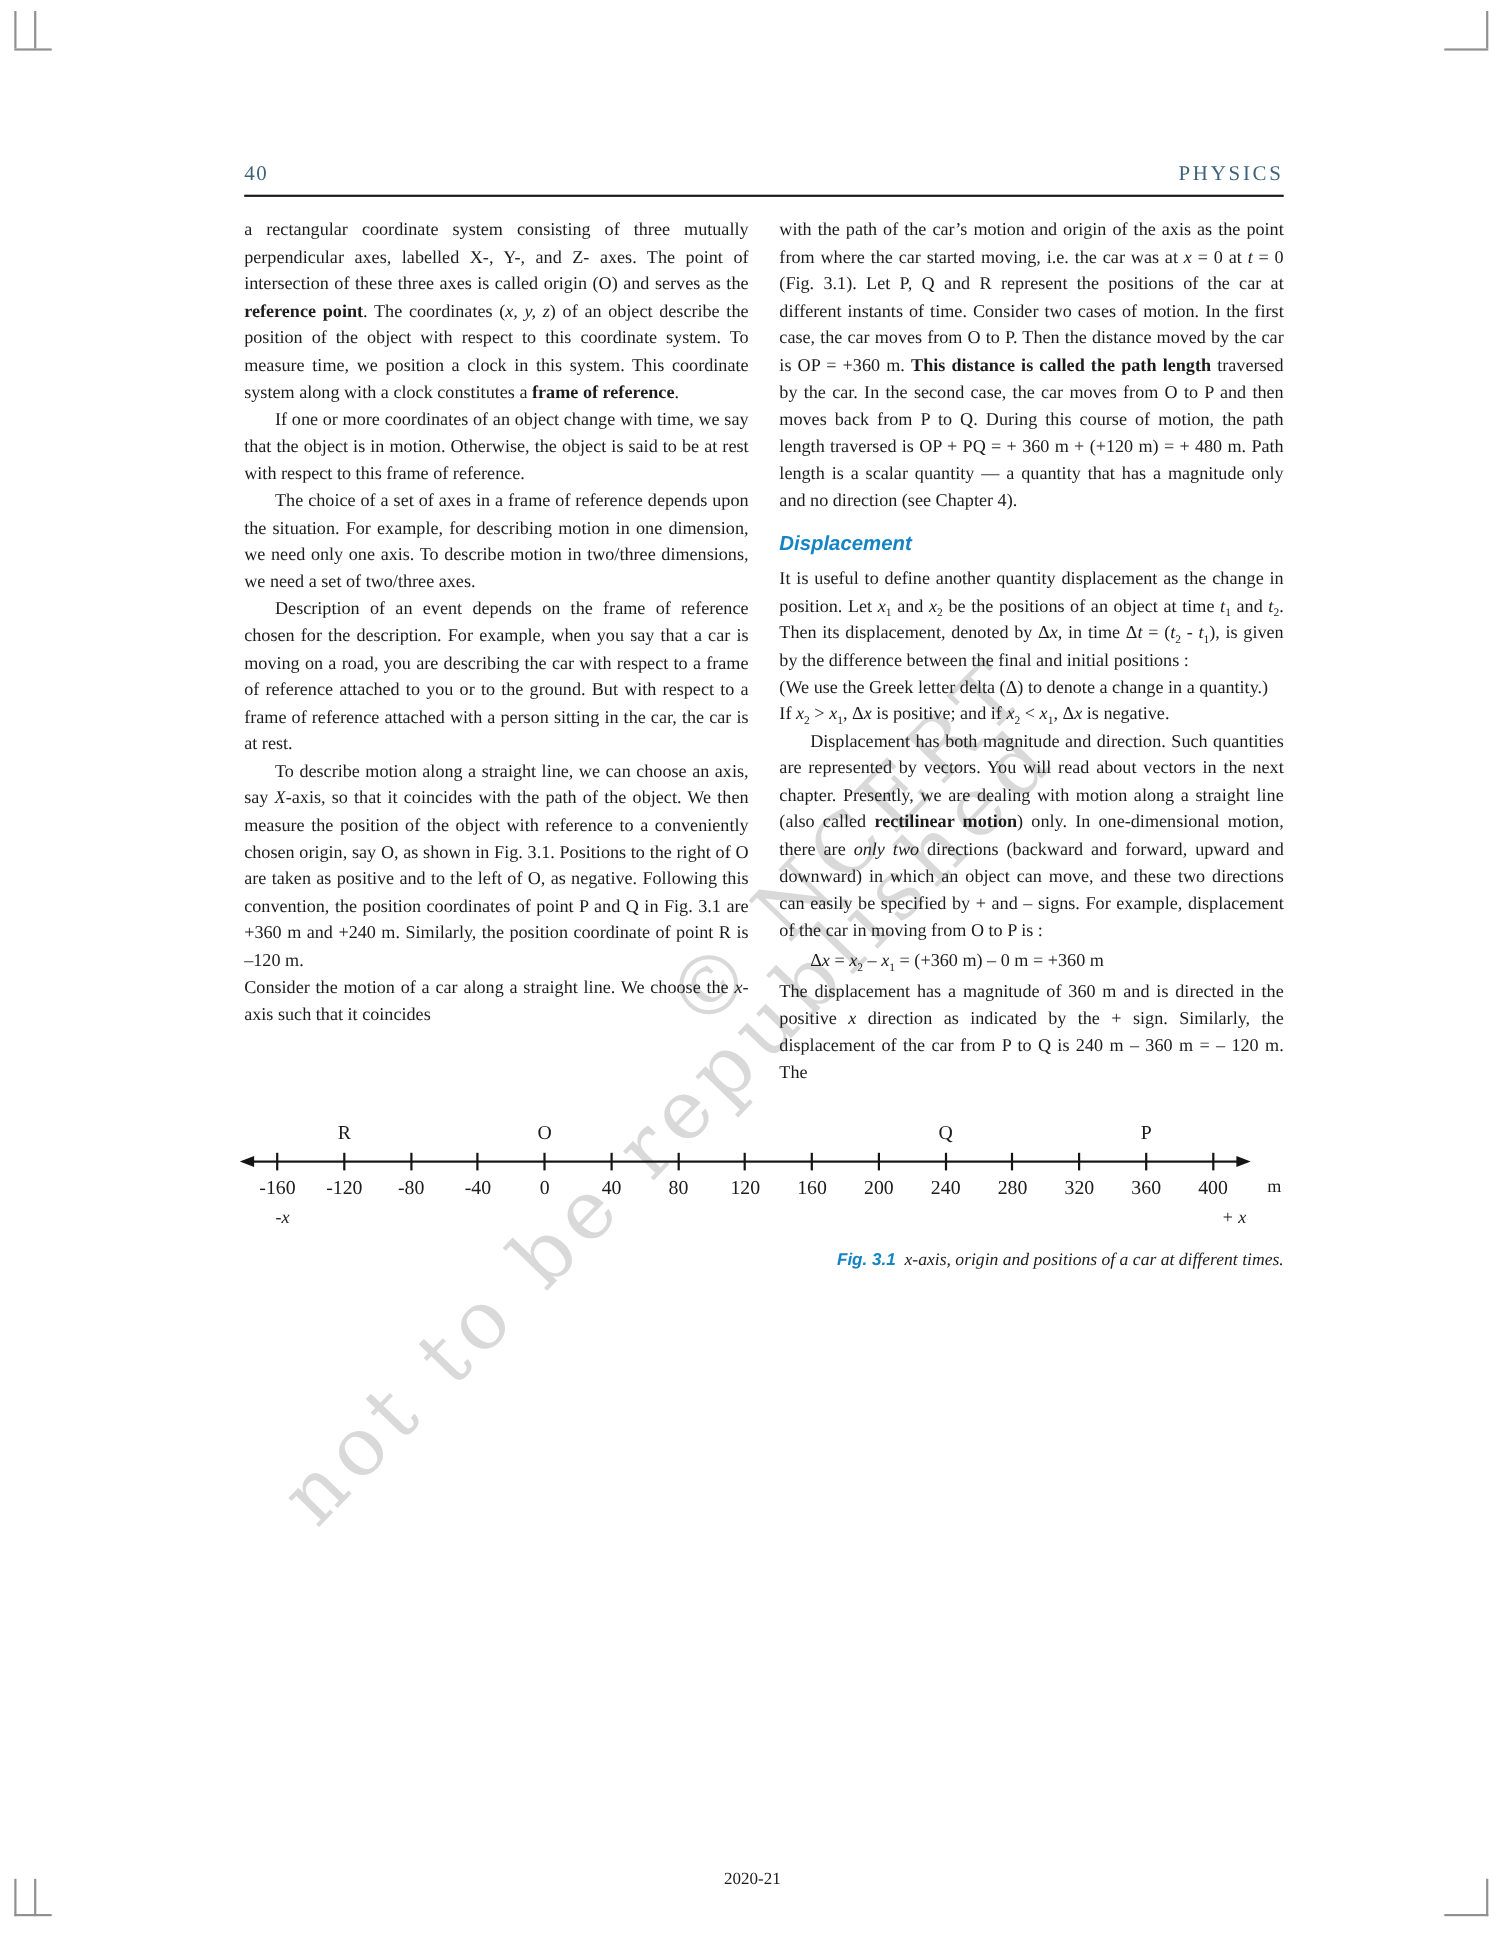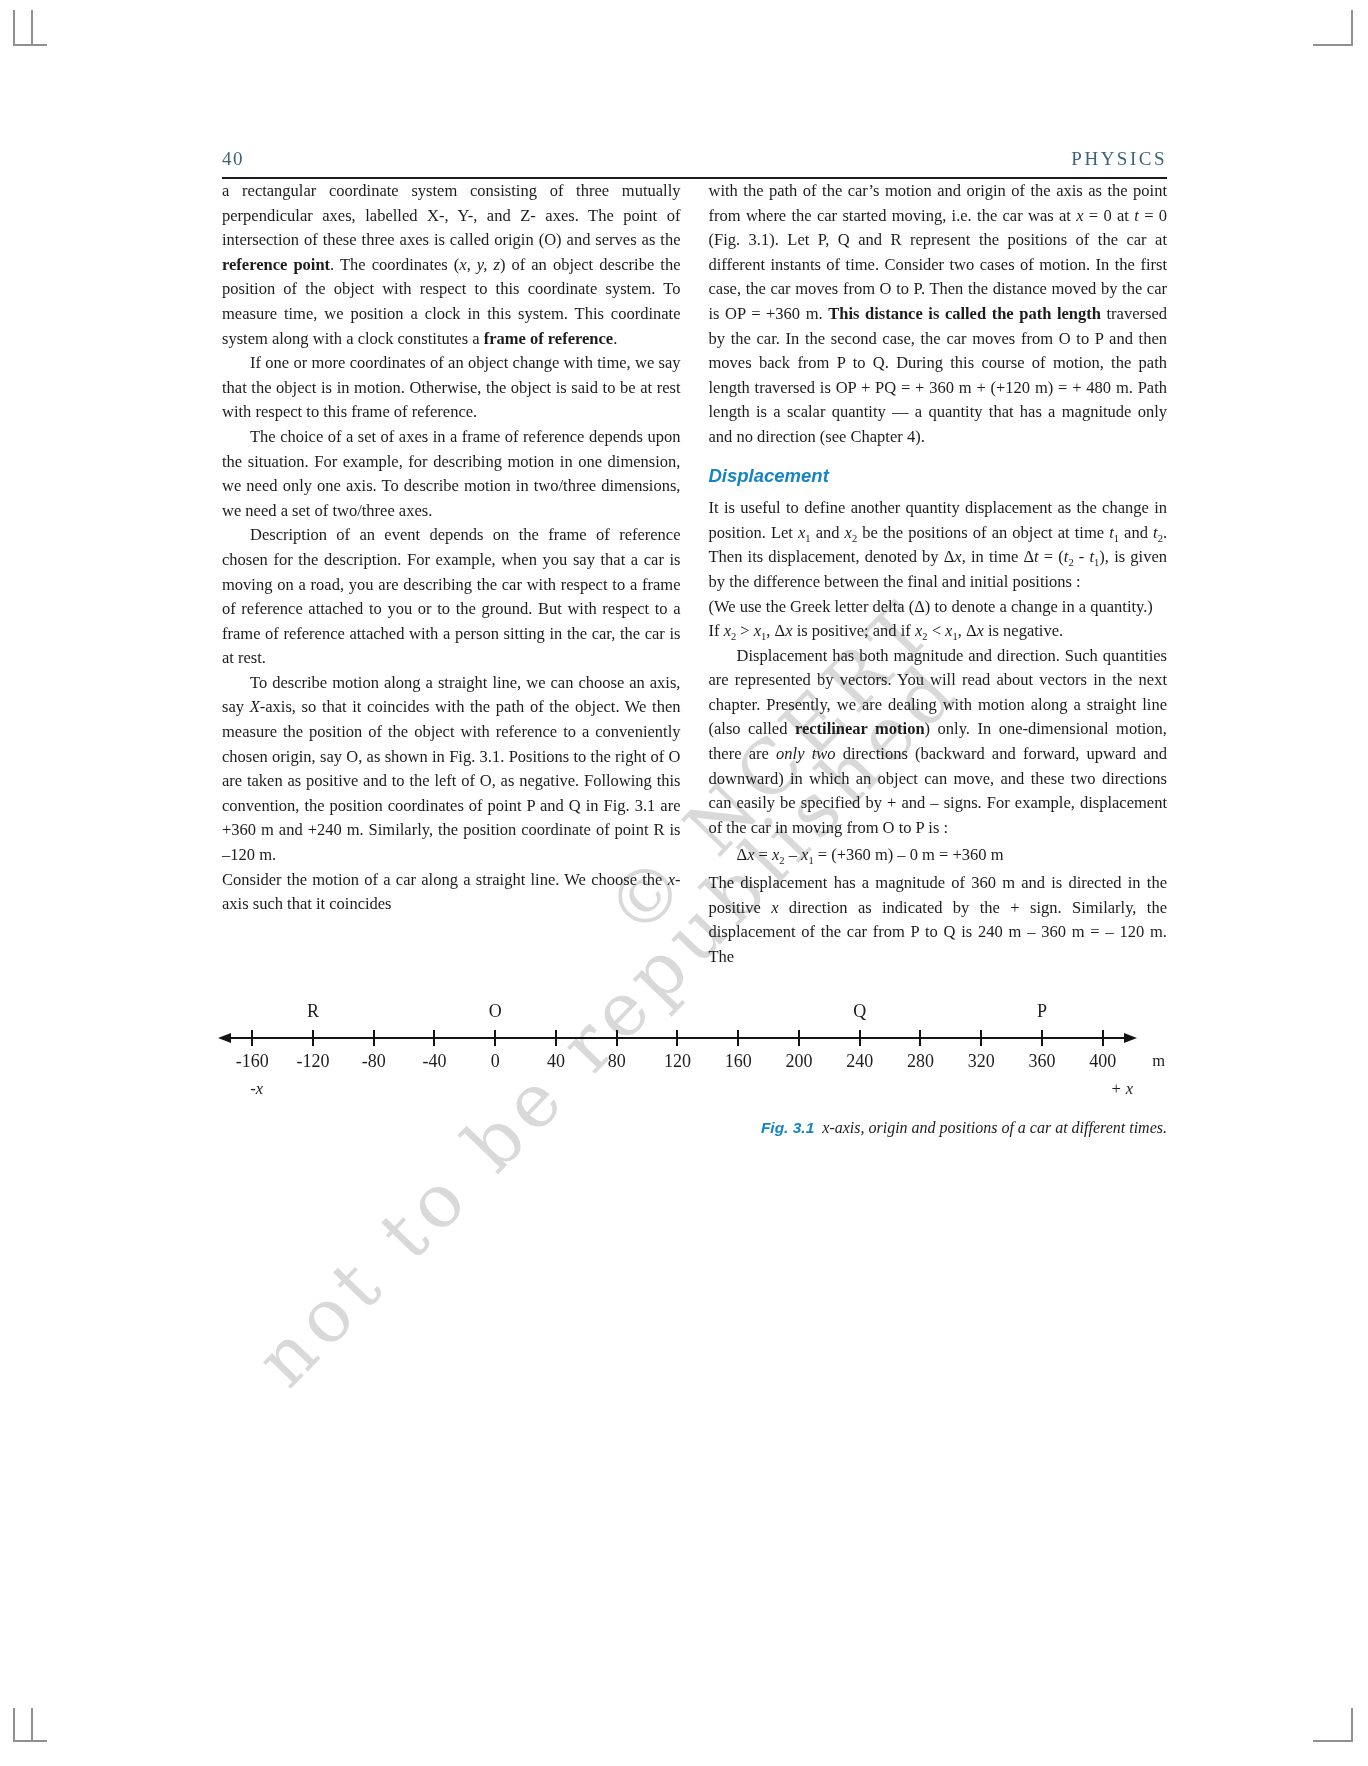--- a/index.html
+++ b/index.html
@@ -34,21 +34,21 @@
 
   .content { position:absolute; z-index:1; left:222px; top:148px; width:945px; }
 
   .page-header {
     display:flex; justify-content:space-between; align-items:flex-end;
     color:#3d6378; font-size:19px; letter-spacing:1.5px;
     border-bottom:2px solid #1a1a1a; padding-bottom:7px;
   }
   .running-head { letter-spacing:2.5px; }
 
-  .columns { display:flex; gap:28px; }
+  .columns { display:flex; gap:28px; margin-top:18px; }
   .col { flex:1; font-size:16.5px; line-height:24.6px; text-align:justify; hyphens:none; }
   .col p { text-indent:28px; }
   .col p.noindent { text-indent:0; }
   .col span.b, .col sub.b { font-weight:bold; }
   .col span.i, .col sub.i { font-style:italic; }
   sub { font-size:10.5px; line-height:0; }
 
   h3.subheading {
     color:#1584c5; font-family:"Liberation Sans","DejaVu Sans",sans-serif;
     font-style:italic; font-weight:bold; font-size:18.5px;
@@ -174,14 +174,15 @@
           <div class="point-label" style="left: 67.4857%;">Q</div>
           <div class="point-label" style="left: 86.7714%;">P</div>
         </div>
       <figcaption>
         <span class="fig-label">Fig. 3.1</span><span class="fig-text">x-axis, origin and positions of a car at different times.</span>
       </figcaption>
     </figure>
 
   </div>
 
+  <div class="page-footer">2020-21</div>
 
 </div>
 
 </body></html>

